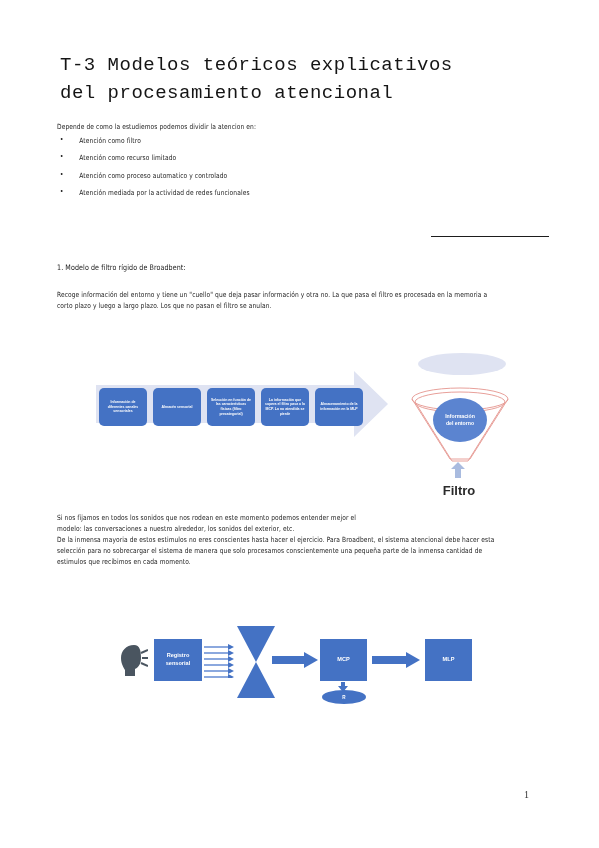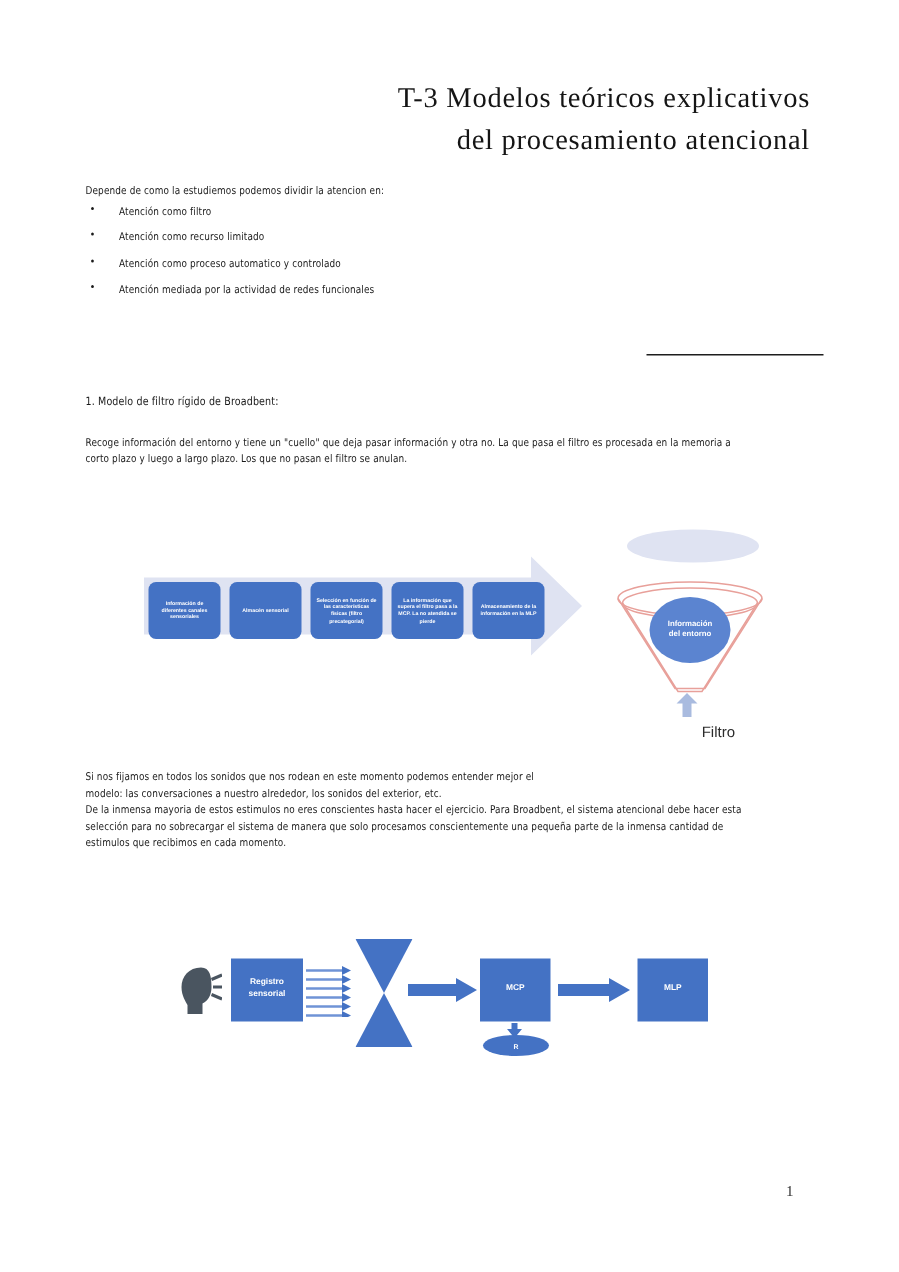--- a/index.html
+++ b/index.html
@@ -18,22 +18,22 @@
     background: #ffffff;
     overflow: hidden;
   }
 
   
   .doc-title {
     position: absolute;
     left: 60px;
     top: 52px;
     width: 480px;
-    text-align: right;
-    font-family: Liberation Serif, serif;
+    text-align: left;
+    font-family: Liberation Mono, monospace;
     font-size: 19px;
     line-height: 1.45;
     letter-spacing: 0.5px;
     color: #151515;
     white-space: pre-line;
   }
 
   
   .hand {
     font-family: "DejaVu Sans Condensed", "Liberation Sans Narrow", "Liberation Sans", sans-serif;
@@ -206,24 +206,24 @@
     left: 52px;
     top: 117px;
     width: 16px;
     height: 16px;
   }
   .funnel-label {
     position: absolute;
     left: 30px;
     top: 138px;
     width: 62px;
-    text-align: right;
-    font-size: 10px;
+    text-align: center;
+    font-size: 13px;
     color: #2b2b2b;
-    font-weight: 400;
+    font-weight: 700;
   }
 
   
   .flow {
     position: absolute;
     left: 100px;
     top: 622px;
     width: 390px;
     height: 90px;
   }

